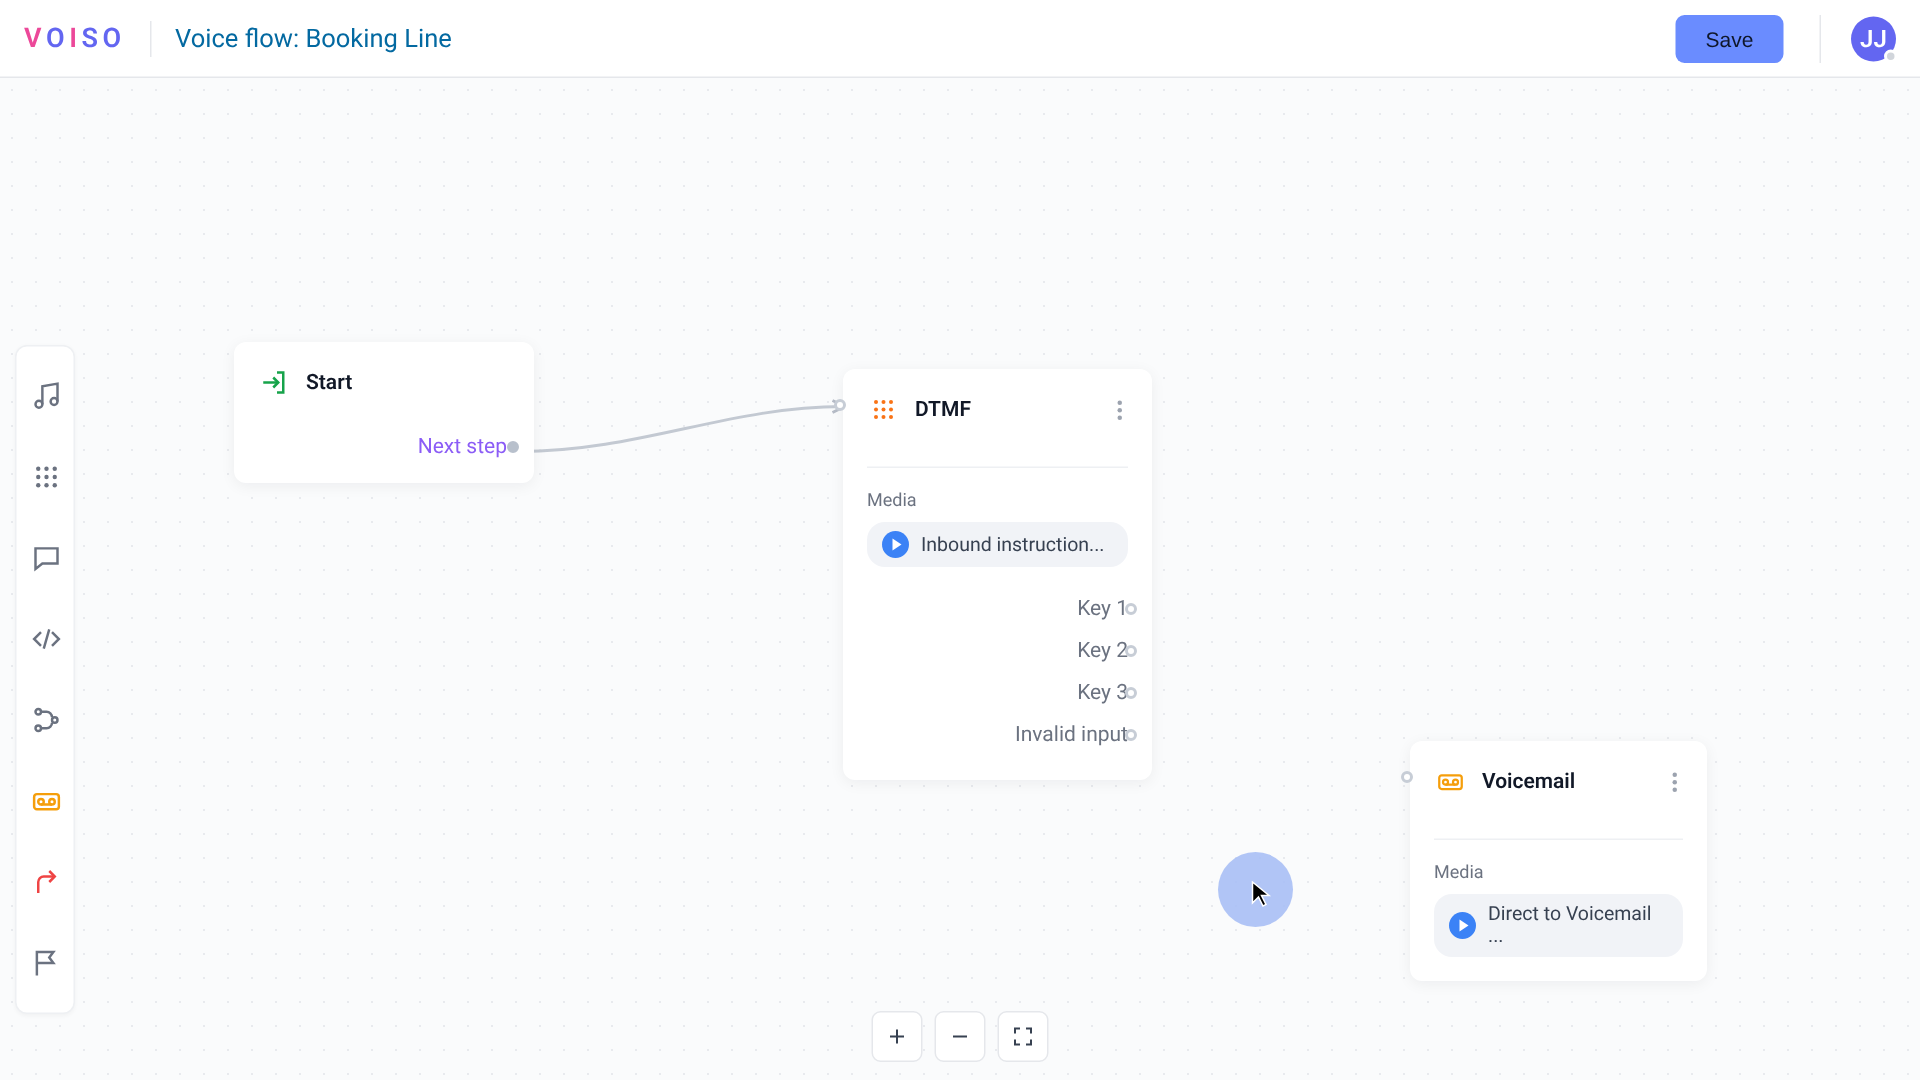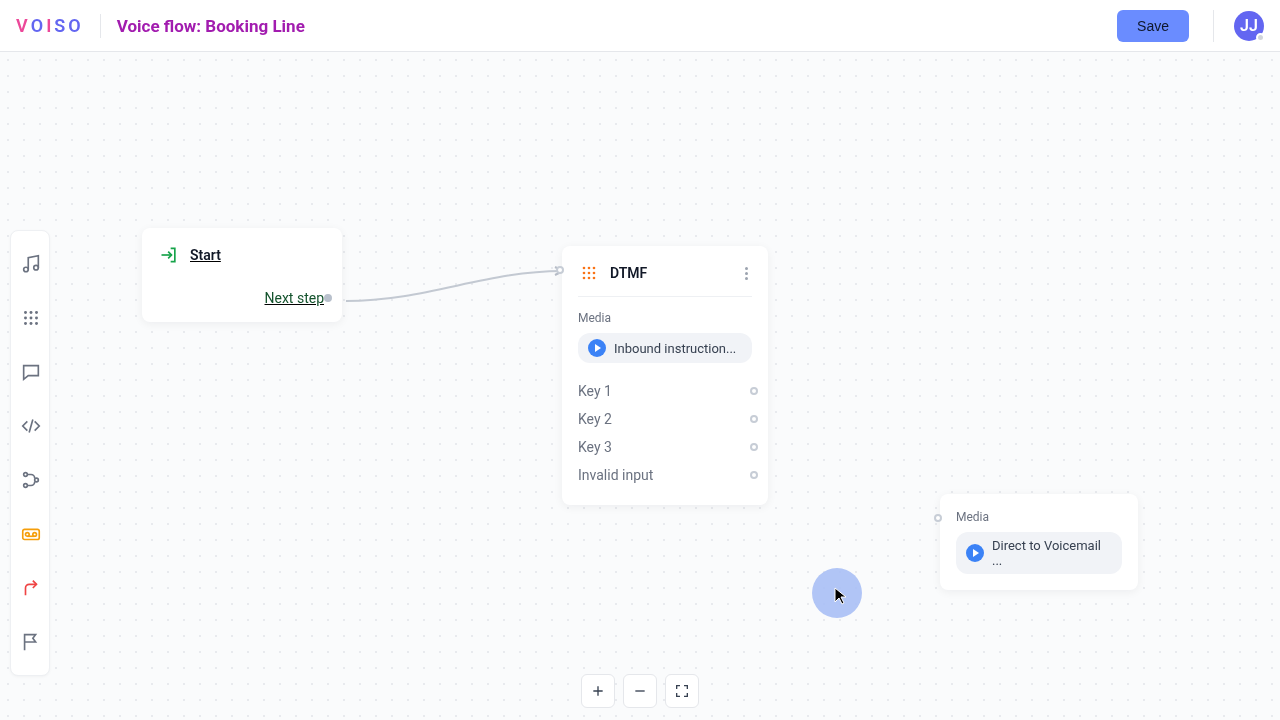--- a/index.html
+++ b/index.html
@@ -4,61 +4,61 @@
 <style>
   * { box-sizing: border-box; margin: 0; padding: 0; }
   html, body { width: 1280px; height: 720px; font-family: -apple-system, BlinkMacSystemFont, "Segoe UI", Roboto, Helvetica, Arial, sans-serif; overflow: hidden; background: #fff; }
   
   
   .header { height: 52px; border-bottom: 1px solid #e5e7eb; display: flex; align-items: center; padding: 0 16px; }
   .logo { display: flex; align-items: center; letter-spacing: 3px; font-size: 18px; font-weight: 600; }
   .logo .v { color: #ec4899; }
   .logo .o { color: #6366f1; }
   .logo-sep { width: 1px; height: 24px; background: #e5e7eb; margin: 0 16px; }
-  .title { color: #a21caf; font-size: 17px; font-weight: 700; }
+  .title { color: #0369a1; font-size: 17px; font-weight: 400; }
   .spacer { flex: 1; }
   .save-btn { background: #6A8CFF; color: #0f172a; border: none; border-radius: 6px; padding: 8px 20px; font-size: 14px; font-weight: 500; cursor: pointer; }
   .avatar-wrap { position: relative; margin-left: 24px; padding-left: 20px; border-left: 1px solid #e5e7eb; height: 32px; display:flex; align-items:center;}
   .avatar { width: 30px; height: 30px; border-radius: 50%; background: #6366f1; color: #fff; font-size: 16px; font-weight: 600; display: flex; align-items: center; justify-content: center; position: relative; }
   .avatar-dot { position: absolute; bottom: -1px; right: -1px; width: 9px; height: 9px; border-radius: 50%; background: #d1d5db; border: 2px solid #fff; }
   
   
   .sidebar { position: absolute; left: 10px; top: 178px; width: 40px; background: #fff; border: 1px solid #eef0f3; border-radius: 8px; box-shadow: 0 1px 3px rgba(0,0,0,0.04); display: flex; flex-direction: column; padding: 6px 0; }
   .sb-item { width: 40px; height: 54px; display: flex; align-items: center; justify-content: center; cursor: pointer; color: #6b7280; }
   .sb-item svg { width: 22px; height: 22px; }
   
   
   .canvas { position: absolute; left: 0; top: 52px; right: 0; bottom: 0; background: #fafbfc;
     background-image: radial-gradient(#e8eaee 1px, transparent 1px);
     background-size: 16px 16px;
   }
   
   
   .node { position: absolute; background: #fff; border-radius: 8px; box-shadow: 0 2px 10px rgba(17,24,39,0.06); }
-  .node-start { left: 142px; top: 176px; width: 200px; padding: 16px 16px 16px 16px; text-decoration: underline; }
+  .node-start { left: 156px; top: 176px; width: 200px; padding: 16px 16px 16px 16px; }
   .node-start .row1 { display: flex; align-items: center; gap: 10px; }
-  .node-start .row2 { text-align: right; color: #14532d; font-size: 14px; margin-top: 24px; padding-right: 2px; position: relative; }
+  .node-start .row2 { text-align: right; color: #8b5cf6; font-size: 14px; margin-top: 24px; padding-right: 2px; position: relative; }
   .port { position: absolute; right: -6px; top: 50%; transform: translateY(-50%); width: 8px; height: 8px; border-radius: 50%; background: #fff; border: 2px solid #c7cdd6; }
   .port-in { left: -6px; right: auto; }
   
   .node-dtmf { left: 562px; top: 194px; width: 206px; padding: 16px; }
   .node-voicemail { left: 940px; top: 442px; width: 198px; padding: 16px; }
   
-  .node-head { display: flex; align-items: center; gap: 10px; border-bottom: 1px solid #eef0f3; padding-bottom: 12px; margin-bottom: 14px; }
+  .node-head { display: flex; align-items: center; gap: 10px; border-bottom: 1px solid #eef0f3; padding-bottom: 27px; margin-bottom: 14px; }
   .node-title { font-weight: 600; font-size: 14px; color: #111827; flex: 1; }
   .kebab { color: #9ca3af; cursor: pointer; padding: 2px 4px; letter-spacing: 0; line-height: 8px;}
   .kebab span{ display:block; width:3px;height:3px;background:#9ca3af;border-radius:50%;margin:2px 0;}
   
   .section-label { color: #6b7280; font-size: 12px; margin-bottom: 8px; }
   .media-pill { background: #f1f3f7; border-radius: 12px; padding: 6px 10px; display: flex; align-items: center; gap: 8px; font-size: 13px; color: #374151; }
   .play-circ { width: 18px; height: 18px; border-radius: 50%; background: #3b82f6; display: inline-flex; align-items: center; justify-content: center; flex-shrink: 0;}
   .play-circ::after { content: ""; border-left: 6px solid #fff; border-top: 4px solid transparent; border-bottom: 4px solid transparent; margin-left: 2px; }
   
   .keys { margin-top: 14px; }
-  .key-row { text-align: left; color: #6b7280; font-size: 14px; padding: 6px 0; position: relative; }
+  .key-row { text-align: right; color: #6b7280; font-size: 14px; padding: 6px 0; position: relative; }
   
   .start-icon { color: #16a34a; }
   .dtmf-icon { color: #f97316; }
   .vm-icon { color: #f59e0b; }
   .icon-box { width: 22px; height: 22px; display:flex;align-items:center;justify-content:center; }
   .icon-box svg { width: 20px; height: 20px; }
   
   
   .edge { position: absolute; left: 346px; top: 209px; pointer-events: none; }
   
@@ -209,20 +209,36 @@
     <div class="keys">
       <div class="key-row"><span>Key 1</span><span class="port"></span></div>
       <div class="key-row"><span>Key 2</span><span class="port"></span></div>
       <div class="key-row"><span>Key 3</span><span class="port"></span></div>
       <div class="key-row"><span>Invalid input</span><span class="port"></span></div>
     </div>
   </div>
 
   <div class="node node-voicemail">
     <span class="port port-in" style="top:24px"></span>
+    <div class="node-head">
+      <span class="icon-box vm-icon">
+        <svg viewBox="0 0 24 24" fill="none" stroke="currentColor" stroke-width="1.8">
+            <rect x="3" y="7" width="18" height="11" rx="2"></rect>
+            <circle cx="8" cy="12.5" r="2"></circle>
+            <circle cx="16" cy="12.5" r="2"></circle>
+            <path d="M8 14.5h8"></path>
+          </svg>
+      </span>
+      <span class="node-title">Voicemail</span>
+      <span class="kebab">
+          <span></span>
+          <span></span>
+          <span></span>
+        </span>
+    </div>
     <div class="section-label">Media</div>
     <div class="media-pill">
       <span class="play-circ"></span>
       <span>Direct to Voicemail ...</span>
     </div>
   </div>
 
   <div class="cursor-blob"></div>
   <svg class="cursor-ptr" width="14" height="18">
     <path d="M1 1 L1 15 L5 11 L8 17 L10 16 L7 10 L12 10 Z" fill="#000" stroke="#fff" stroke-width="1"></path>

